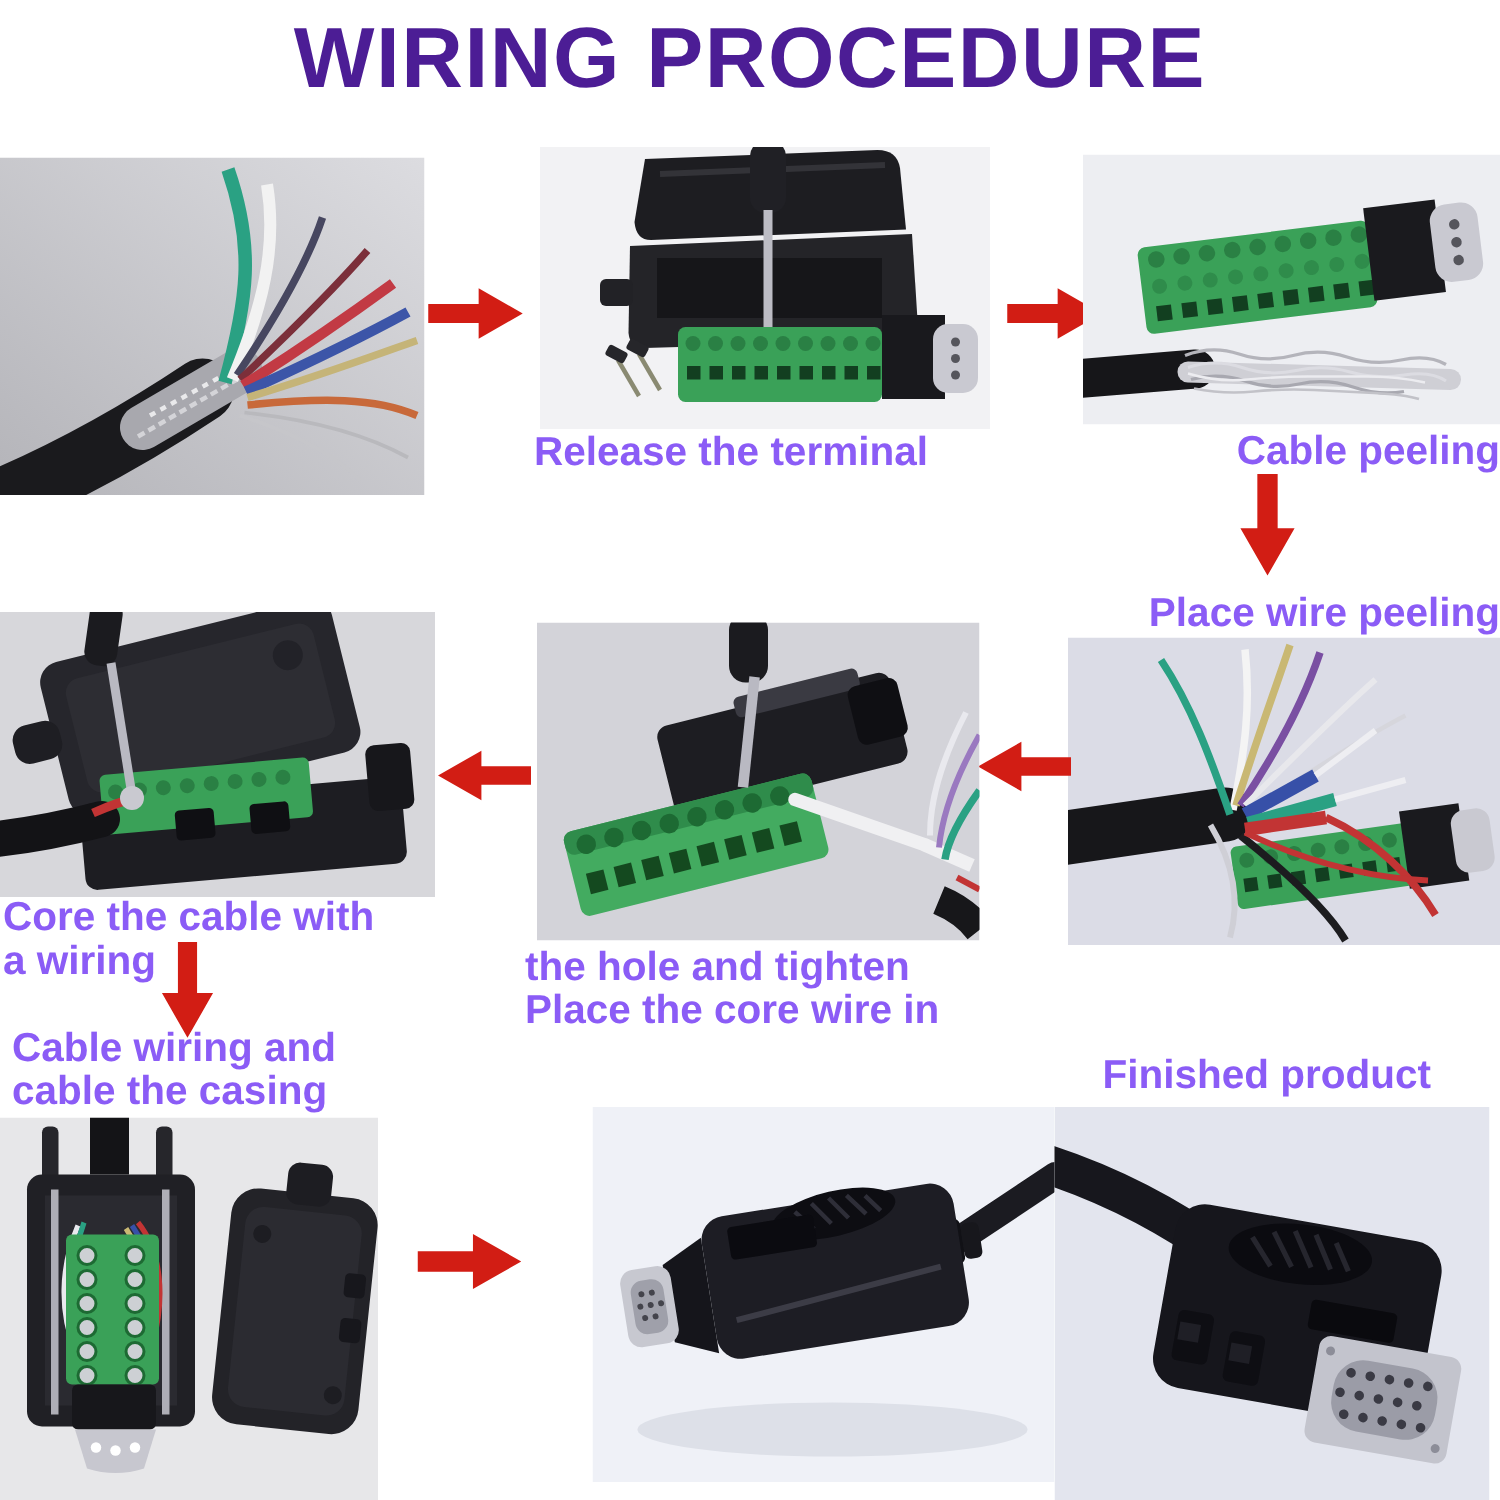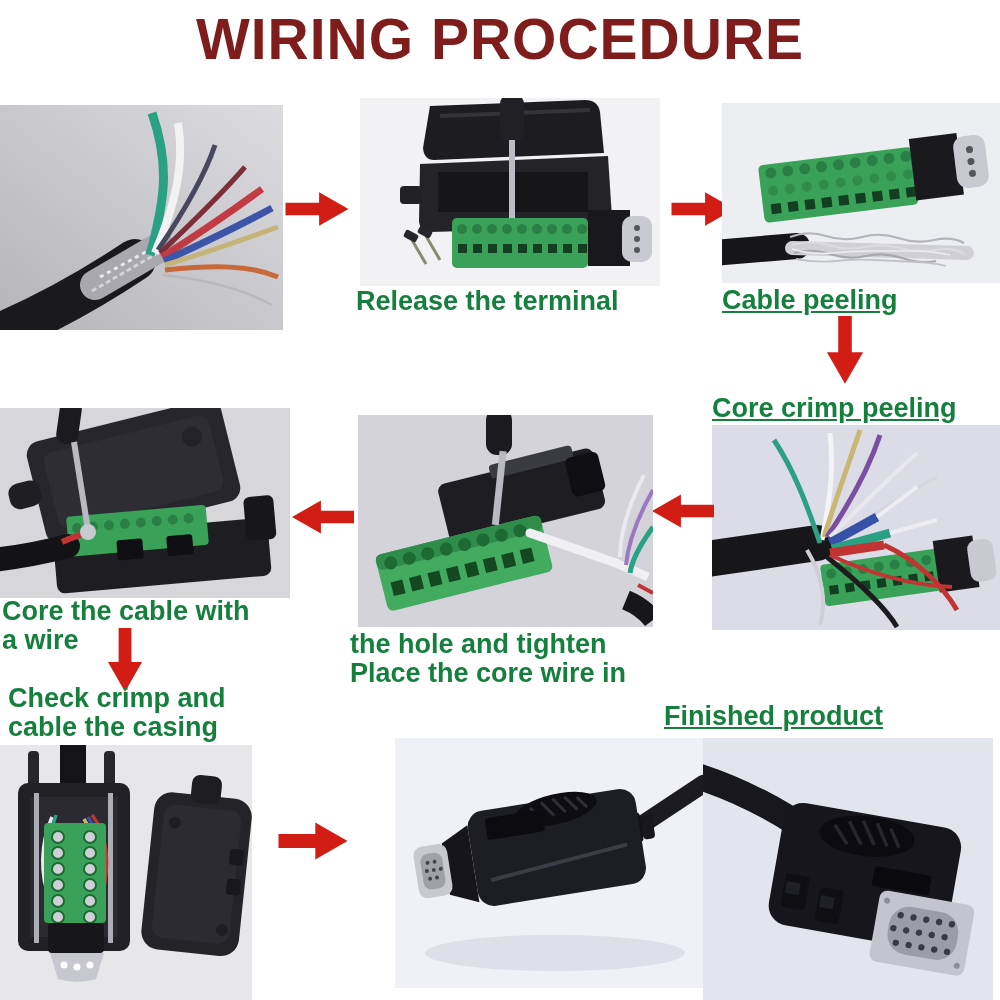--- a/index.html
+++ b/index.html
@@ -1,24 +1,24 @@
 <!DOCTYPE html>
 <html><head>
 <meta charset="utf-8">
 <style>
   html,body{margin:0;padding:0;background:#ffffff;}
   .page{position:relative;width:1000px;height:1000px;background:#ffffff;overflow:hidden;
         font-family:"Liberation Sans",sans-serif;}
   .title{position:absolute;left:0;top:6px;width:1000px;text-align:center;
-         font-size:57px;font-weight:bold;color:#7f1d1d;letter-spacing:1px;}
+         font-size:57px;font-weight:bold;color:#4c1d95;letter-spacing:1px;}
   .photo{position:absolute;}
   .photo svg{display:block;width:100%;height:100%;}
-  .lbl{position:absolute;color:#15803d;font-weight:bold;font-size:27px;line-height:1.08;}
+  .lbl{position:absolute;color:#8b5cf6;font-weight:bold;font-size:27px;line-height:1.08;}
   .lbl .ln{display:block;}
-  .center{text-align:left;text-decoration:underline;}
+  .center{text-align:right;}
   .arrow{position:absolute;}
   .arrow svg{display:block;width:100%;height:100%;}
 </style>
 </head>
 <body>
 
 <div class="page">
 
   <div class="title">WIRING PROCEDURE</div>
 
@@ -172,21 +172,21 @@
   </div>
 
   <div class="lbl center" style="left:722px;top:286px;width:278px;">Cable peeling</div>
 
   <div class="arrow" style="left:821px;top:316px;width:48px;height:70px;">
     <svg viewBox="0 0 40 62">
         <polygon points="14,0 26,0 26,32 36,32 20,60 4,32 14,32" fill="#d21d14"></polygon>
       </svg>
   </div>
 
-  <div class="lbl center" style="left:712px;top:394px;width:288px;">Core crimp peeling</div>
+  <div class="lbl center" style="left:712px;top:394px;width:288px;">Place wire peeling</div>
 
   <div class="photo" style="left:712px;top:425px;width:288px;height:205px;">
     <svg viewBox="0 0 288 205">
       <rect width="288" height="205" fill="#dbdce6"></rect>
       <g transform="rotate(-8 180 150)">
         <rect x="110" y="130" width="120" height="42" rx="4" fill="#3aa158"></rect>
         <g fill="#2a8044">
           <circle cx="120" cy="140" r="5"></circle>
             <circle cx="136" cy="140" r="5"></circle>
             <circle cx="152" cy="140" r="5"></circle>
@@ -322,31 +322,31 @@
       <g>
         <rect x="58" y="-8" width="22" height="44" rx="9" fill="#1b1b1f" transform="rotate(8 69 14)"></rect>
         <path d="M74,34 L88,122" stroke="#b9b9c2" stroke-width="6"></path>
         <circle cx="88" cy="124" r="8" fill="#c9c9d0"></circle>
       </g>
     </svg>
   </div>
 
   <div class="lbl" style="left:2px;top:597px;width:300px;">
     <span class="ln">Core the cable with</span>
-    <span class="ln">a wire</span>
+    <span class="ln">a wiring</span>
   </div>
 
   <div class="arrow" style="left:103px;top:628px;width:44px;height:66px;">
     <svg viewBox="0 0 40 62">
         <polygon points="14,0 26,0 26,32 36,32 20,60 4,32 14,32" fill="#d21d14"></polygon>
       </svg>
   </div>
 
   <div class="lbl" style="left:8px;top:684px;width:300px;">
-    <span class="ln">Check crimp and</span>
+    <span class="ln">Cable wiring and</span>
     <span class="ln">cable the casing</span>
   </div>
 
   <div class="lbl center" style="left:664px;top:702px;width:290px;">Finished product</div>
 
   <div class="photo" style="left:0;top:745px;width:252px;height:255px;">
     <svg viewBox="0 0 252 255">
       <rect width="252" height="255" fill="#e7e7e9"></rect>
       <rect x="60" y="0" width="26" height="38" fill="#141417"></rect>
       <rect x="28" y="6" width="11" height="46" rx="4" fill="#26262b"></rect>

